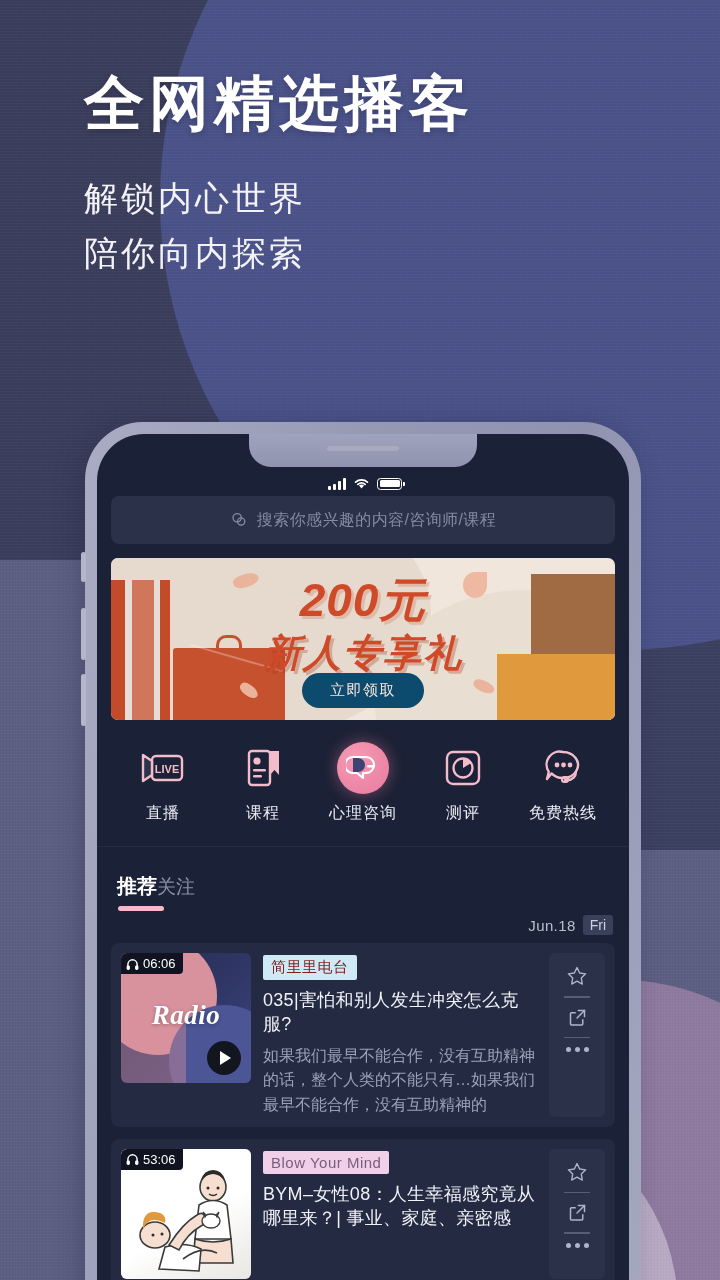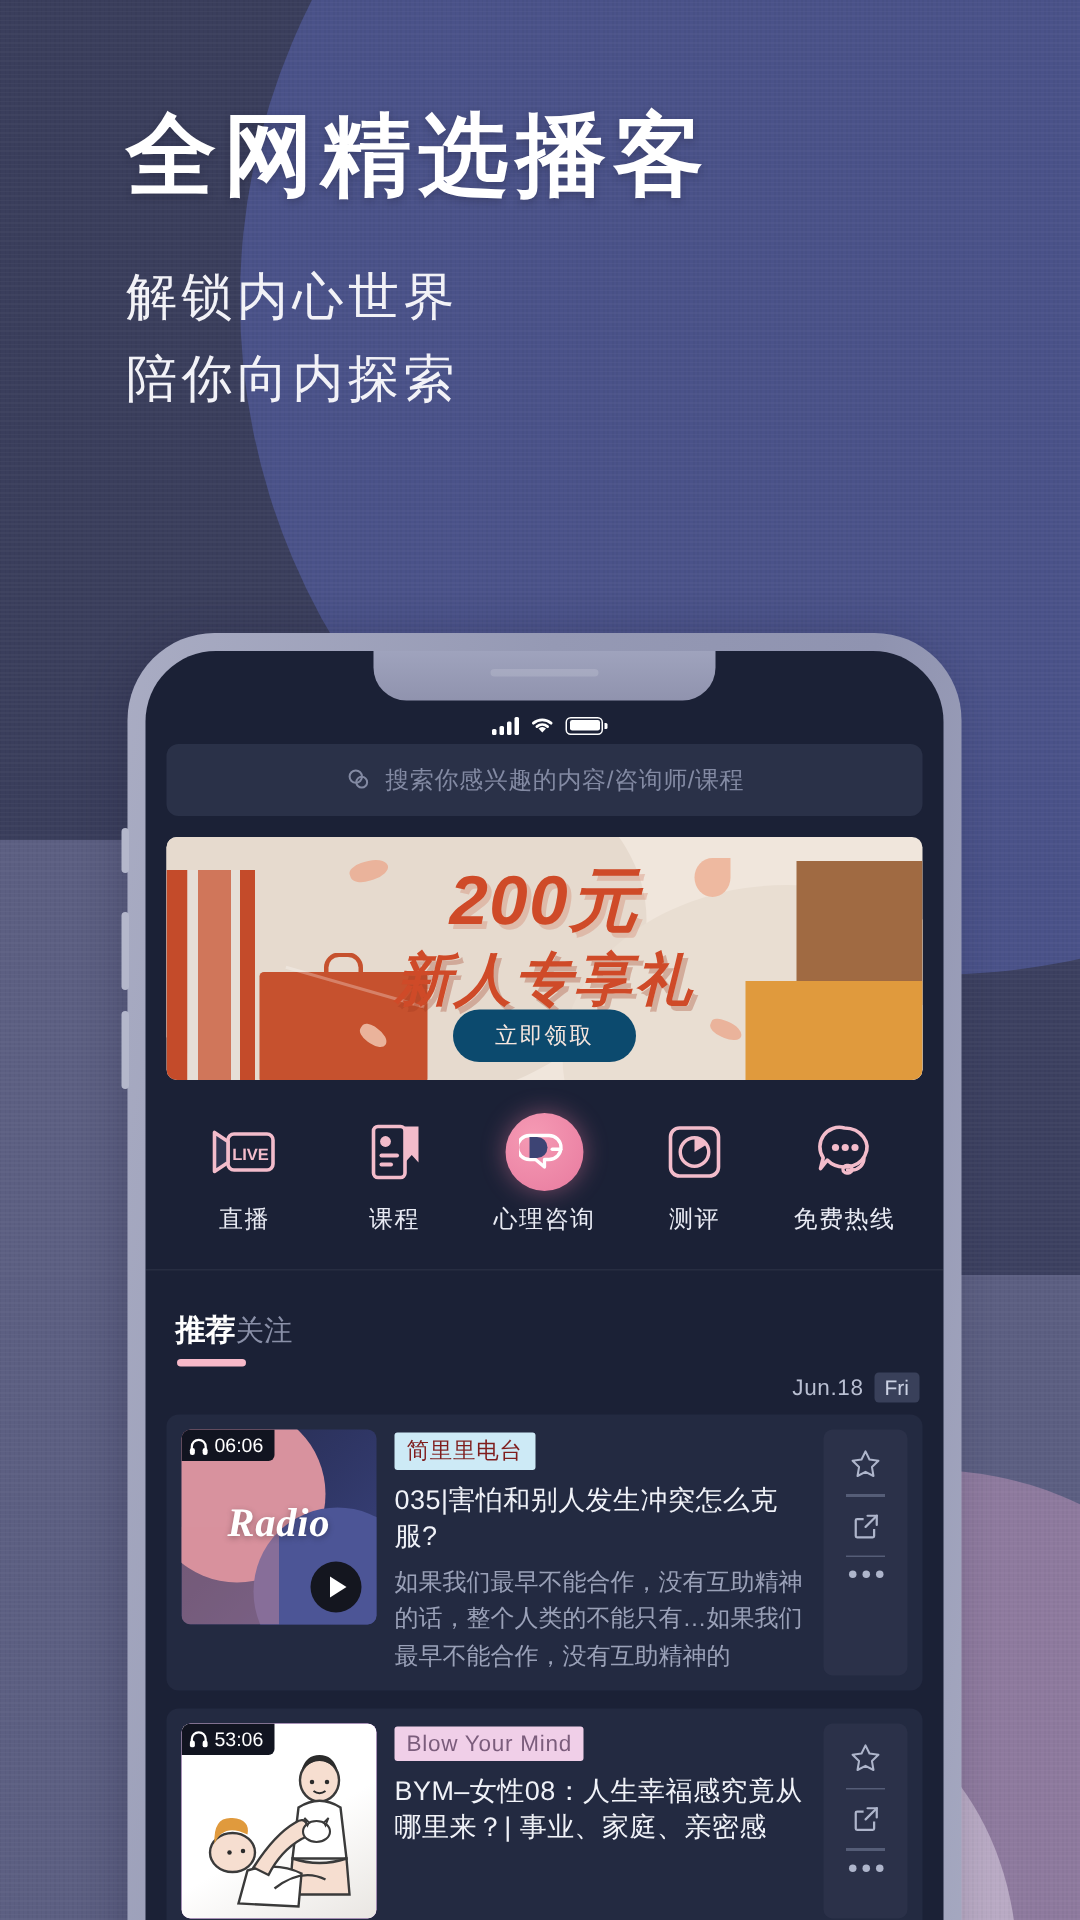--- a/index.html
+++ b/index.html
@@ -275,21 +275,21 @@
   .th-play i {
     width:0;height:0;border-left:11px solid #fff;
     border-top:7px solid transparent;border-bottom:7px solid transparent;
     margin-left:3px; display:block;
   }
   .th-dur {
     position:absolute; left:0; top:0; background:#111420; color:#fff;
     font-size:13px; padding:3px 7px 3px 5px;
     display:flex; align-items:center; gap:4px; border-radius:0 0 4px 0;
   }
-  .thumb-illo { background:#f0abfc; }
+  .thumb-illo { background:#d946ef; }
   .illo-bg { position:absolute; inset:0; background:linear-gradient(150deg,#ffffff 55%, #e9e6e2 100%); }
   .card-body { flex: 1; min-width: 0; padding-top: 2px; }
   .tag {
     display:inline-block; font-size:15px; padding: 3px 8px; border-radius: 2px;
     letter-spacing:.5px; margin-bottom: 8px;
   }
   .tag-blue { background:#cdeaf6; color:#7f1d1d; }
   .tag-pink { background:#f0cfe8; color:#7b5d7c; }
   .card-title {
     color:#f0f2f8; font-size:18px; line-height:1.36; letter-spacing:.3px;

